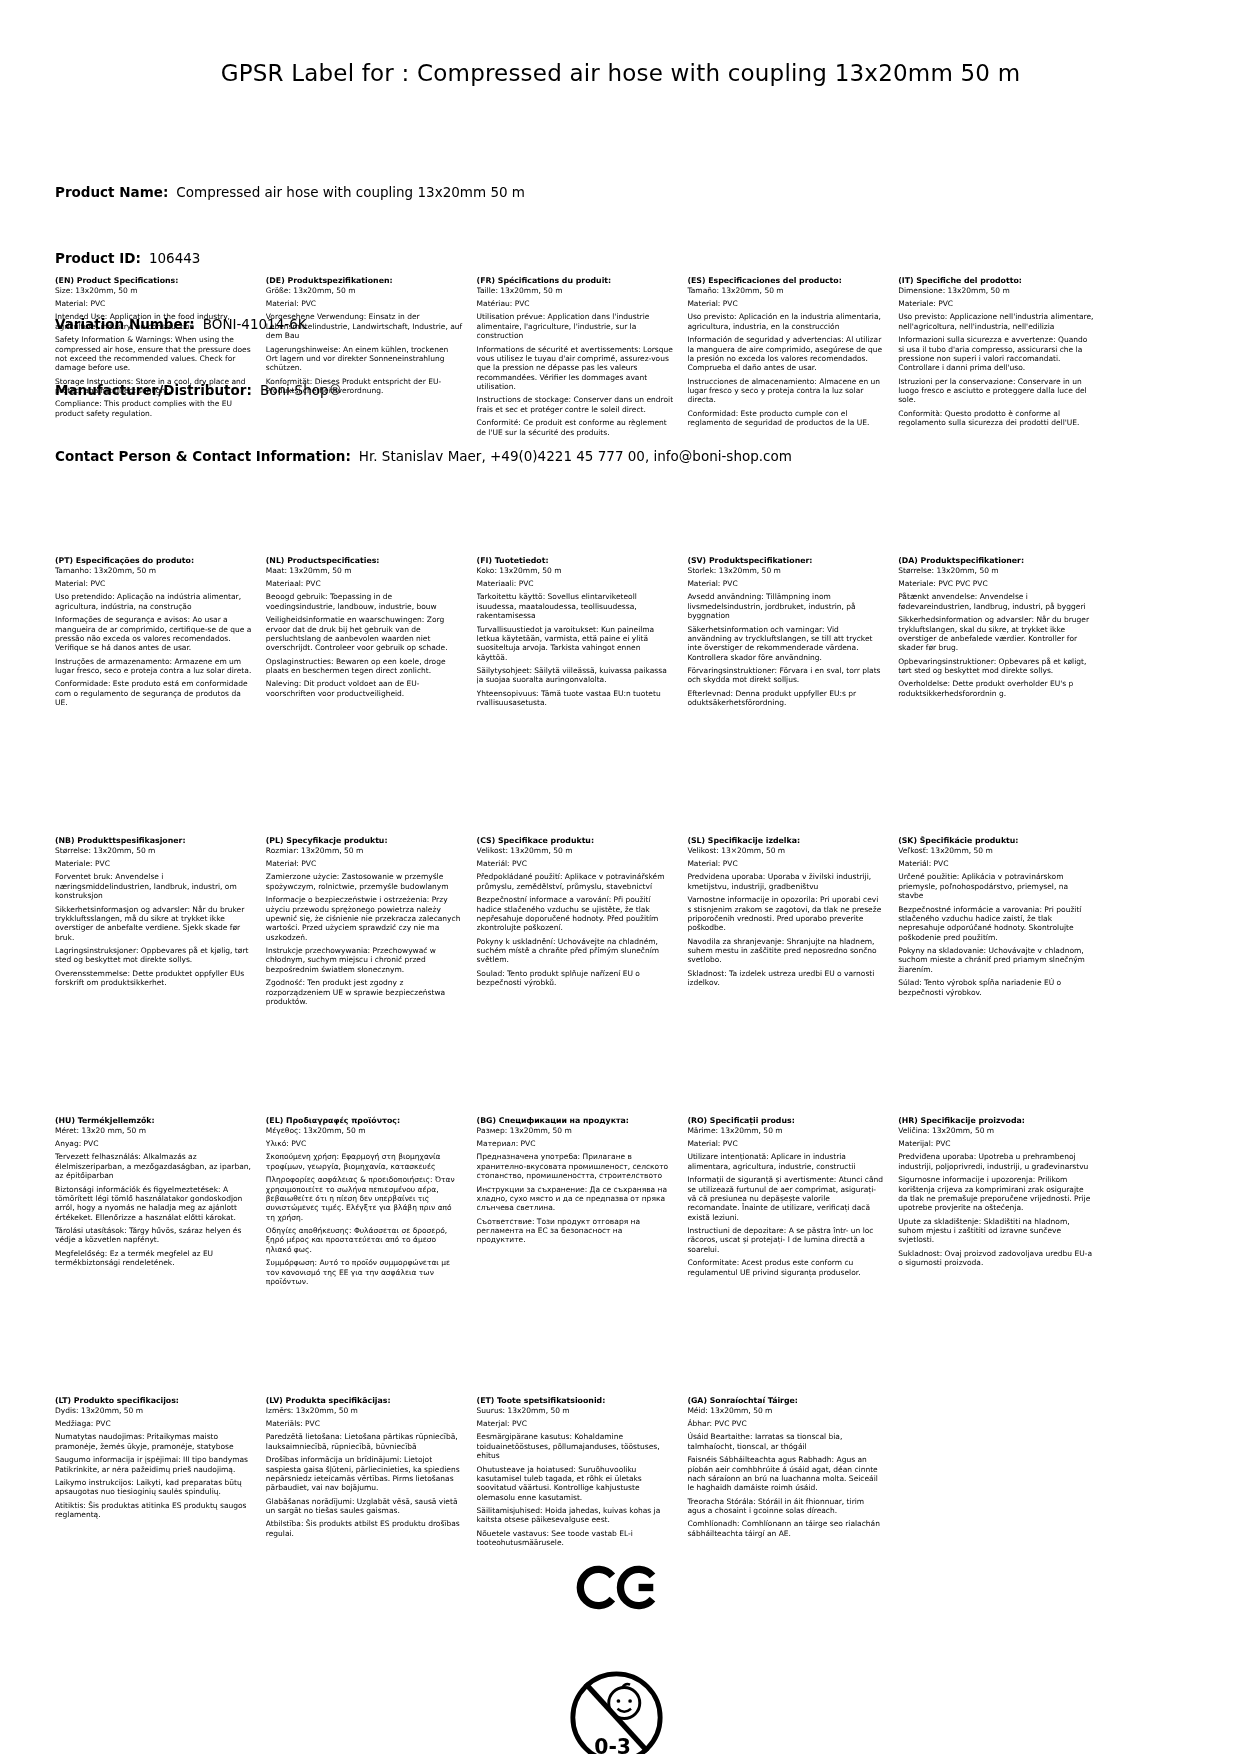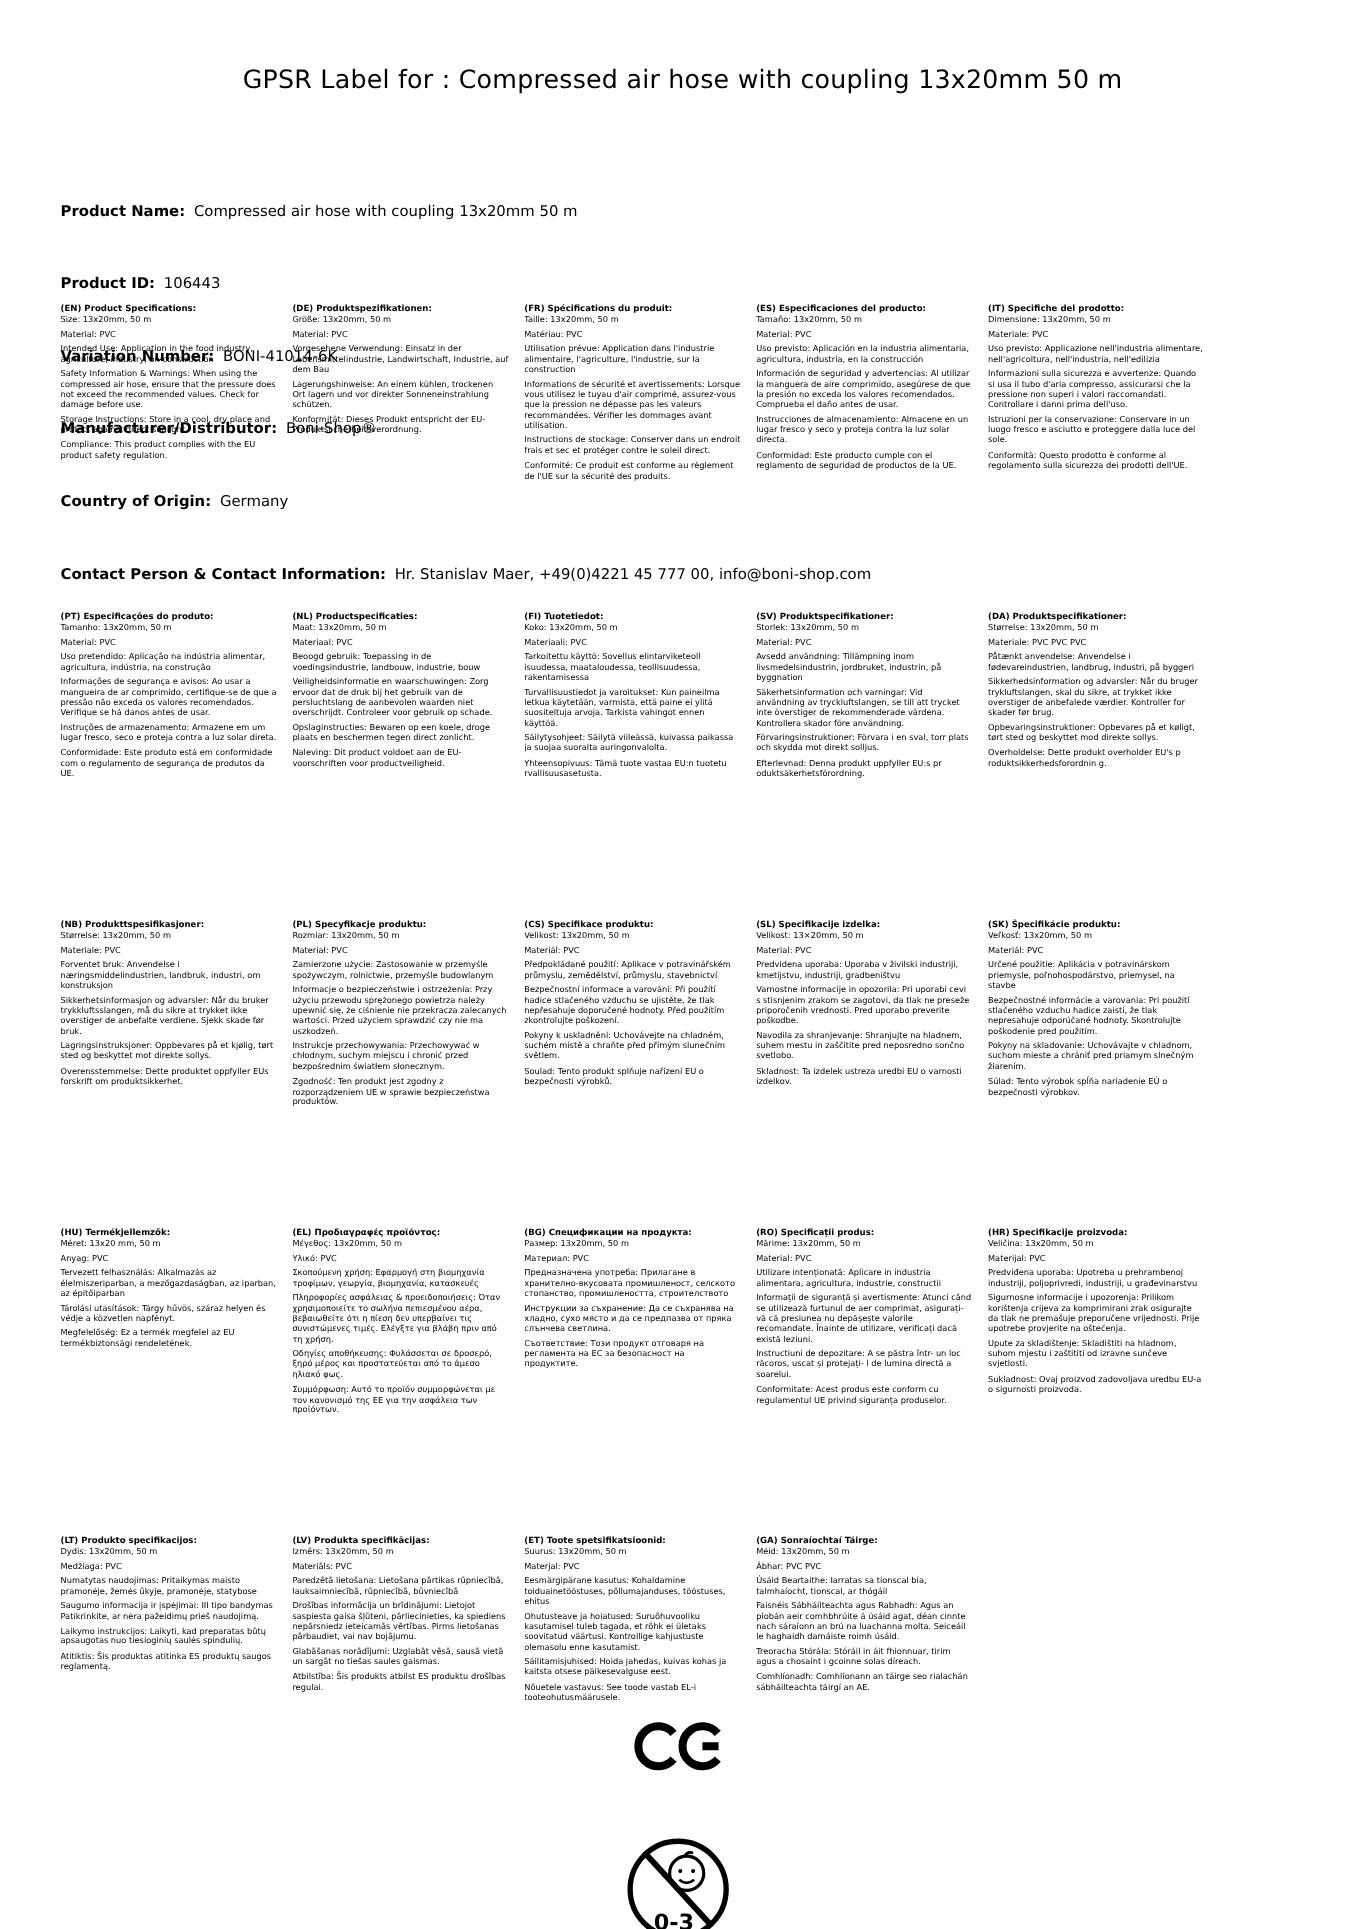--- a/index.html
+++ b/index.html
@@ -41,21 +41,20 @@
 </head>
 <body>
 
 <div class="page-title">GPSR Label for : Compressed air hose with coupling 13x20mm 50 m</div>
 
 <div class="product-info">
     <div class="info-line"><span class="info-label">Product Name:</span><span class="info-value">Compressed air hose with coupling 13x20mm 50 m</span></div>
     <div class="info-line"><span class="info-label">Product ID:</span><span class="info-value">106443</span></div>
     <div class="info-line"><span class="info-label">Variation Number:</span><span class="info-value">BONI-41014-6K</span></div>
     <div class="info-line"><span class="info-label">Manufacturer/Distributor:</span><span class="info-value">Boni-Shop®</span></div>
-    <div class="info-line"><span class="info-label">Country of Origin:</span><span class="info-value">Germany</span></div>
     <div class="info-line"><span class="info-label">Contact Person &amp; Contact Information:</span><span class="info-value">Hr. Stanislav Maer, +49(0)4221 45 777 00, info@boni-shop.com</span></div>
   </div>
 
 <div class="lang-grid">
     <div class="lang-block">
       <div class="lang-title">(EN) Product Specifications:</div>
       <p class="lang-para first">Size: 13x20mm, 50 m</p>
       <p class="lang-para">Material: PVC</p>
       <p class="lang-para">Intended Use: Application in the food industry, agriculture, industry, on construction</p>
       <p class="lang-para">Safety Information &amp; Warnings: When using the compressed air hose, ensure that the pressure does not exceed the recommended values. Check for damage before use.</p>
@@ -185,20 +184,21 @@
       <p class="lang-para">Určené použitie: Aplikácia v potravinárskom priemysle, poľnohospodárstvo, priemysel, na stavbe</p>
       <p class="lang-para">Bezpečnostné informácie a varovania: Pri použití stlačeného vzduchu hadice zaistí, že tlak nepresahuje odporúčané hodnoty. Skontrolujte poškodenie pred použitím.</p>
       <p class="lang-para">Pokyny na skladovanie: Uchovávajte v chladnom, suchom mieste a chrániť pred priamym slnečným žiarením.</p>
       <p class="lang-para">Súlad: Tento výrobok spĺňa nariadenie EÚ o bezpečnosti výrobkov.</p>
     </div>
     <div class="lang-block">
       <div class="lang-title">(HU) Termékjellemzők:</div>
       <p class="lang-para first">Méret: 13x20 mm, 50 m</p>
       <p class="lang-para">Anyag: PVC</p>
       <p class="lang-para">Tervezett felhasználás: Alkalmazás az élelmiszeriparban, a mezőgazdaságban, az iparban, az épitőiparban</p>
+      <p class="lang-para">Biztonsági információk és figyelmeztetések: A tömörített légi tömlő használatakor gondoskodjon arról, hogy a nyomás ne haladja meg az ajánlott értékeket. Ellenőrizze a használat előtti károkat.</p>
       <p class="lang-para">Tárolási utasítások: Tárgy hűvös, száraz helyen és védje a közvetlen napfényt.</p>
       <p class="lang-para">Megfelelőség: Ez a termék megfelel az EU termékbiztonsági rendeletének.</p>
     </div>
     <div class="lang-block">
       <div class="lang-title">(EL) Προδιαγραφές προϊόντος:</div>
       <p class="lang-para first">Μέγεθος: 13x20mm, 50 m</p>
       <p class="lang-para">Υλικό: PVC</p>
       <p class="lang-para">Σκοπούμενη χρήση: Εφαρμογή στη βιομηχανία τροφίμων, γεωργία, βιομηχανία, κατασκευές</p>
       <p class="lang-para">Πληροφορίες ασφάλειας &amp; προειδοποιήσεις: Όταν χρησιμοποιείτε το σωλήνα πεπιεσμένου αέρα, βεβαιωθείτε ότι η πίεση δεν υπερβαίνει τις συνιστώμενες τιμές. Ελέγξτε για βλάβη πριν από τη χρήση.</p>
       <p class="lang-para">Οδηγίες αποθήκευσης: Φυλάσσεται σε δροσερό, ξηρό μέρος και προστατεύεται από το άμεσο ηλιακό φως.</p>

